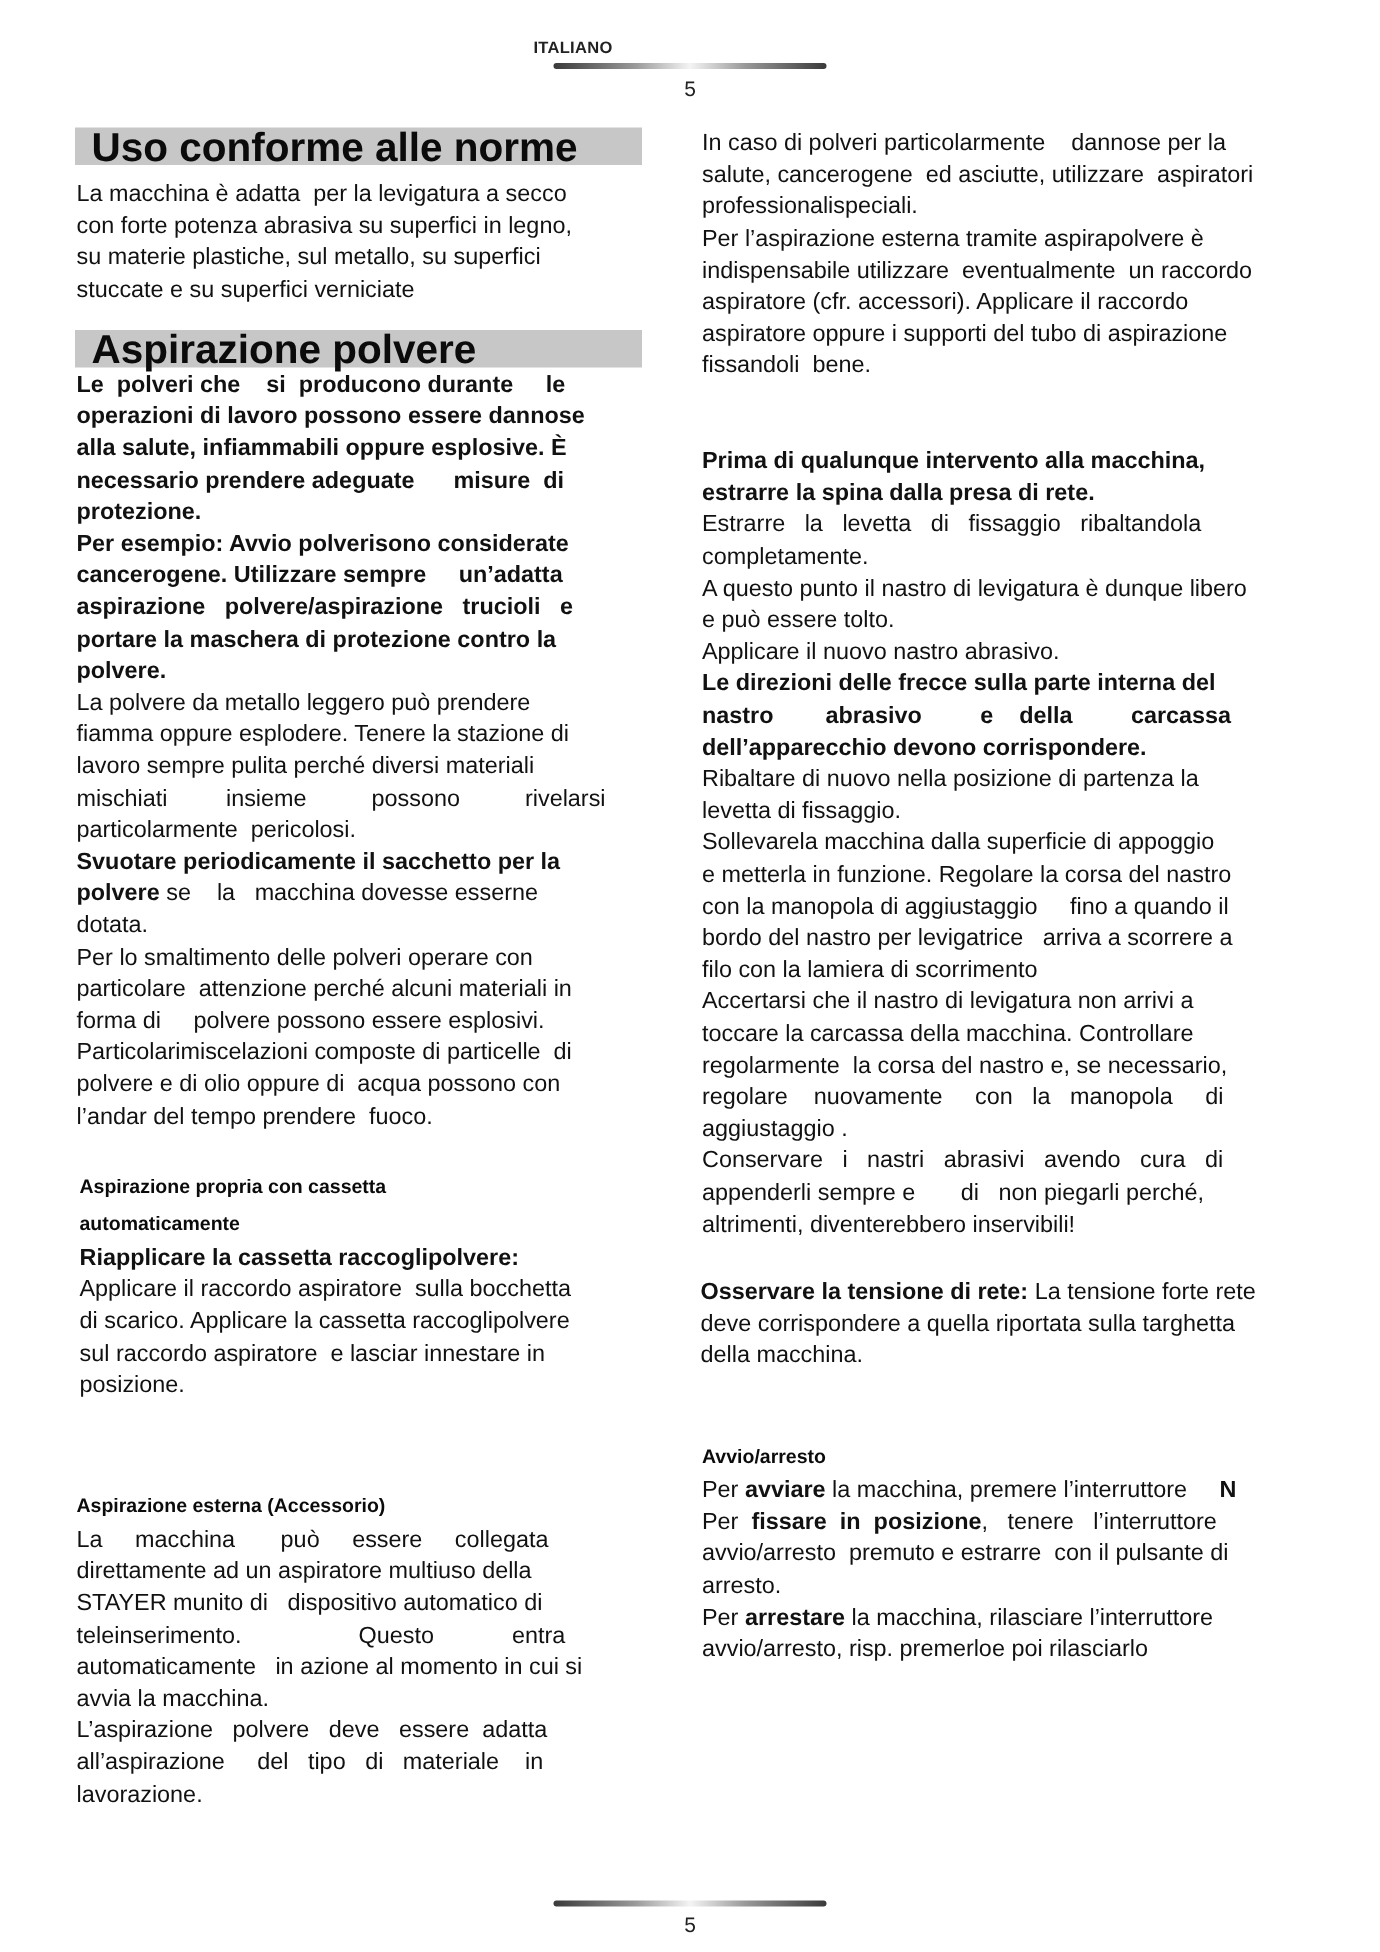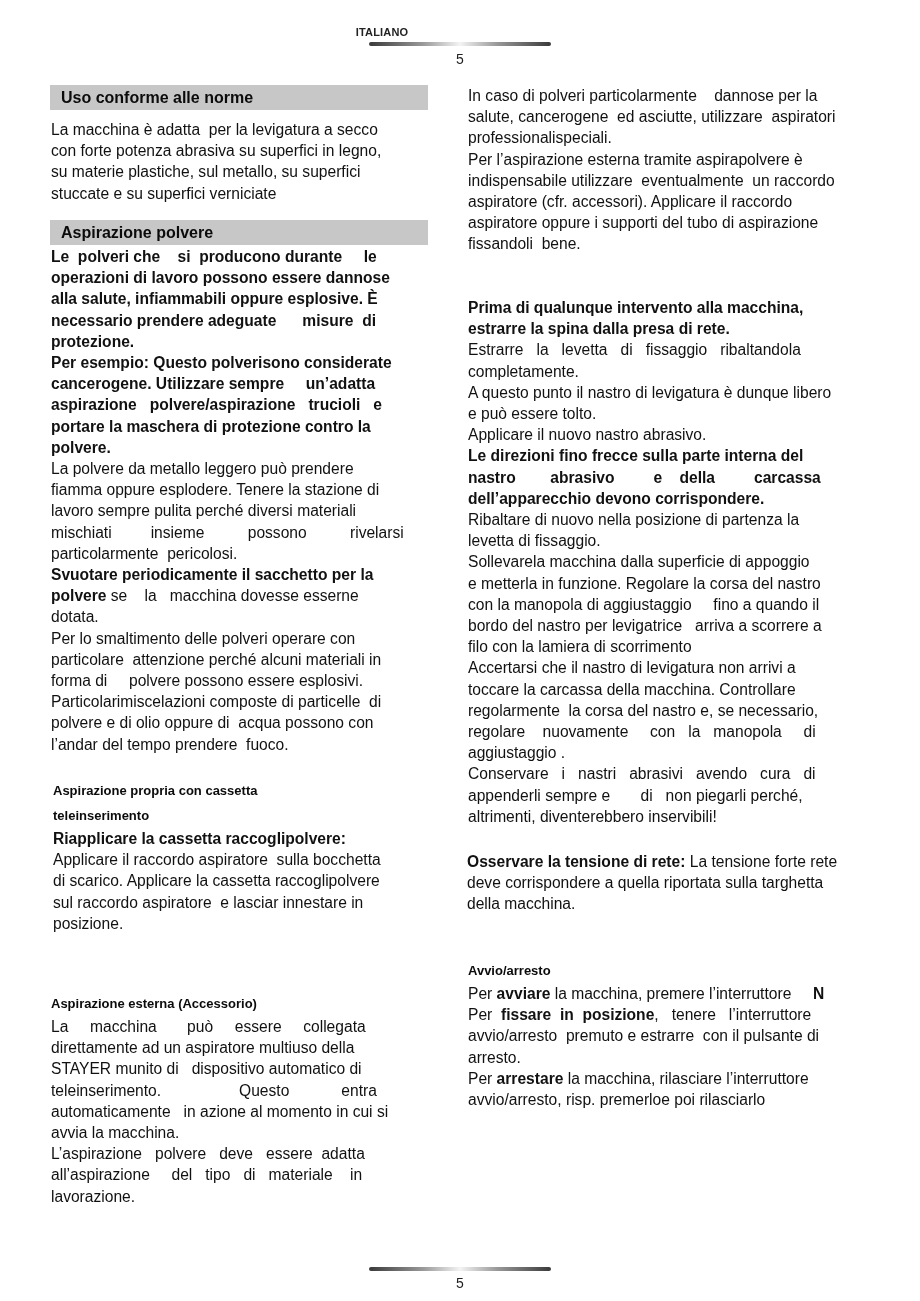--- a/index.html
+++ b/index.html
@@ -23,21 +23,21 @@
     font-size: 14px; color: #222;
   }
   .page-num.top { top: 51px; }
   .page-num.bottom { top: 1275px; }
 
   .col { position: absolute; font-size: 15.6px; line-height: 21.2px; }
   .col.left { left: 51px; width: 382px; }
   .col.right { left: 468px; width: 420px; }
 
   .band {
-    background: #c7c7c7; font-weight: bold; font-size: 16px;
+    background: #c7c7c7; font-weight: bold; font-size: 27px;
     padding: 0 0 0 11px; height: 25px; line-height: 26px; color: #0b0b0b;
     width: 367px; margin-left: -1px;
   }
   .h2 { font-weight: bold; font-size: 13px; line-height: 25px; color: #0b0b0b; }
   .p { margin: 0; }
   .b { font-weight: bold; }
   .sp { white-space: pre; }
 </style>
 </head>
 <body>
@@ -57,21 +57,21 @@
 </div>
 
 <div class="col left" style="top:220px;">
   <div class="band">Aspirazione polvere</div>
   <div style="margin-top:1px;">
     <div class="p b sp">Le  polveri che    si  producono durante     le</div>
     <div class="p b sp">operazioni di lavoro possono essere dannose</div>
     <div class="p b sp">alla salute, infiammabili oppure esplosive. È</div>
     <div class="p b sp">necessario prendere adeguate      misure  di</div>
     <div class="p b sp">protezione.</div>
-    <div class="p b sp">Per esempio: Questo polverisono considerate</div>
+    <div class="p b sp">Per esempio: Avvio polverisono considerate</div>
     <div class="p b sp">cancerogene. Utilizzare sempre     un’adatta</div>
     <div class="p b sp">aspirazione   polvere/aspirazione   trucioli   e</div>
     <div class="p b sp">portare la maschera di protezione contro la</div>
     <div class="p b sp">polvere.</div>
   </div>
   <div>
     <div class="p sp">La polvere da metallo leggero può prendere</div>
     <div class="p sp">fiamma oppure esplodere. Tenere la stazione di</div>
     <div class="p sp">lavoro sempre pulita perché diversi materiali</div>
     <div class="p sp">mischiati         insieme          possono          rivelarsi</div>
@@ -87,21 +87,21 @@
     <div class="p sp">particolare  attenzione perché alcuni materiali in</div>
     <div class="p sp">forma di     polvere possono essere esplosivi.</div>
     <div class="p sp">Particolarimiscelazioni composte di particelle  di</div>
     <div class="p sp">polvere e di olio oppure di  acqua possono con</div>
     <div class="p sp">l’andar del tempo prendere  fuoco.</div>
   </div>
 </div>
 
 <div class="col left" style="top:778px; left:53px;">
   <div class="h2">Aspirazione  propria con cassetta</div>
-  <div class="h2">teleinserimento</div>
+  <div class="h2">automaticamente</div>
   <div class="p b">Riapplicare la cassetta raccoglipolvere:</div>
   <div class="p sp">Applicare il raccordo aspiratore  sulla bocchetta</div>
   <div class="p sp">di scarico. Applicare la cassetta raccoglipolvere</div>
   <div class="p sp">sul raccordo aspiratore  e lasciar innestare in</div>
   <div class="p sp">posizione.</div>
 </div>
 
 <div class="col left" style="top:991px; left:51px;">
   <div class="h2">Aspirazione  esterna (Accessorio)</div>
   <div class="p sp">La     macchina       può     essere     collegata</div>
@@ -127,21 +127,21 @@
 </div>
 
 <div class="col right" style="top:297px;">
   <div class="p b">Prima di qualunque intervento alla macchina,</div>
   <div class="p b">estrarre la spina dalla presa di rete.</div>
   <div class="p sp">Estrarre   la   levetta   di   fissaggio   ribaltandola</div>
   <div class="p sp">completamente.</div>
   <div class="p sp">A questo punto il nastro di levigatura è dunque libero</div>
   <div class="p sp">e può essere tolto.</div>
   <div class="p sp">Applicare il nuovo nastro abrasivo.</div>
-  <div class="p b sp">Le direzioni fino frecce sulla parte interna del</div>
+  <div class="p b sp">Le direzioni delle frecce sulla parte interna del</div>
   <div class="p b sp">nastro        abrasivo         e    della         carcassa</div>
   <div class="p b sp">dell’apparecchio devono corrispondere.</div>
   <div class="p sp">Ribaltare di nuovo nella posizione di partenza la</div>
   <div class="p sp">levetta di fissaggio.</div>
   <div class="p sp">Sollevarela macchina dalla superficie di appoggio</div>
   <div class="p sp">e metterla in funzione. Regolare la corsa del nastro</div>
   <div class="p sp">con la manopola di aggiustaggio     fino a quando il</div>
   <div class="p sp">bordo del nastro per levigatrice   arriva a scorrere a</div>
   <div class="p sp">filo con la lamiera di scorrimento</div>
   <div class="p sp">Accertarsi che il nastro di levigatura non arrivi a</div>

